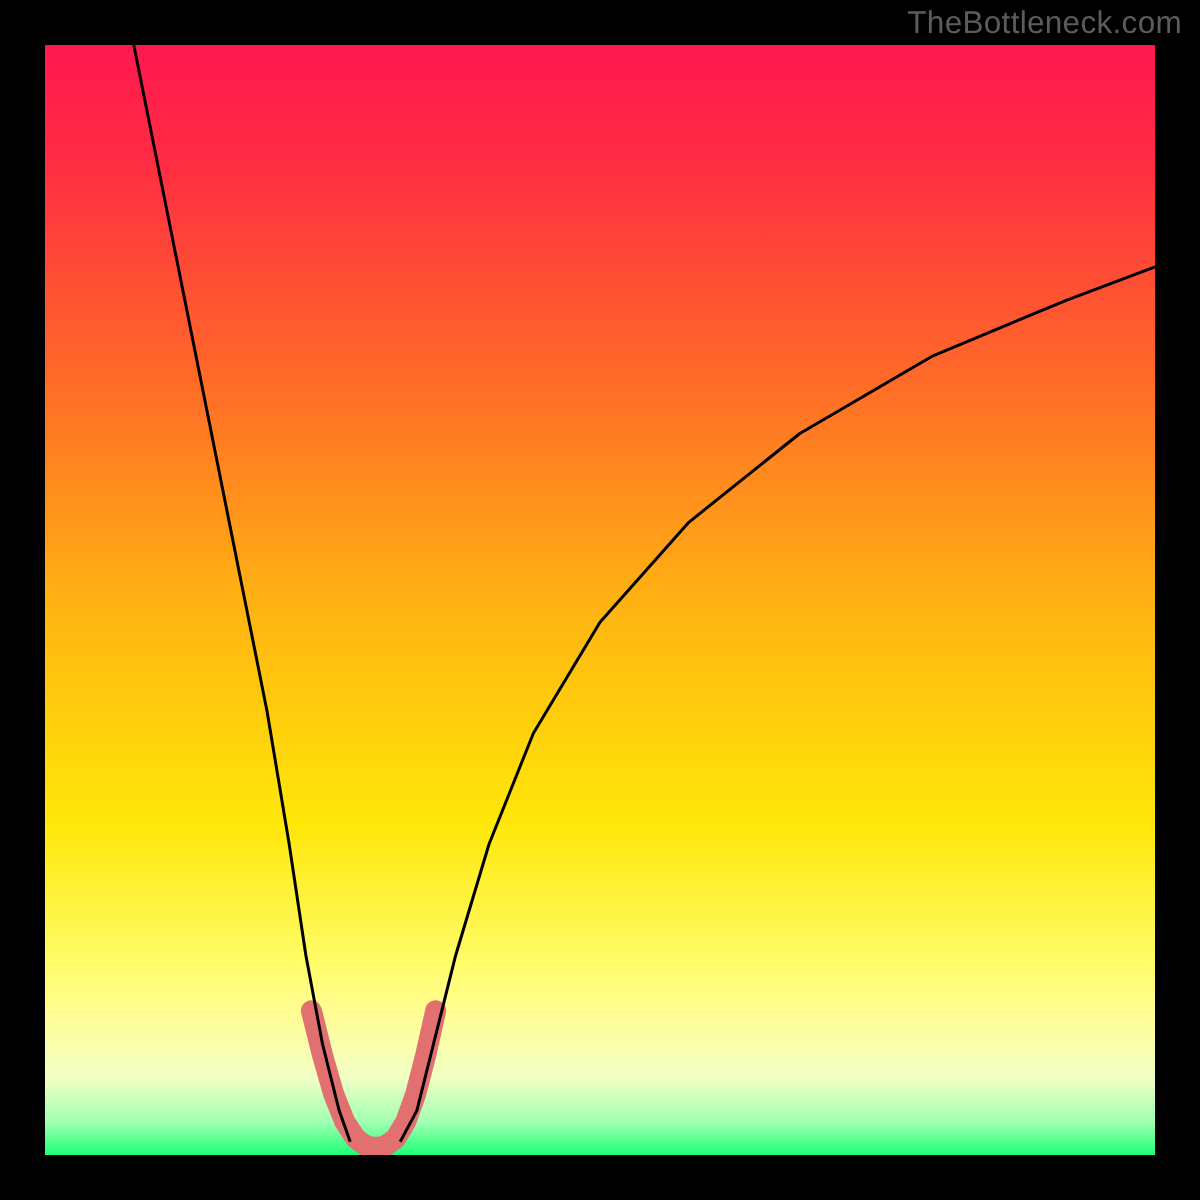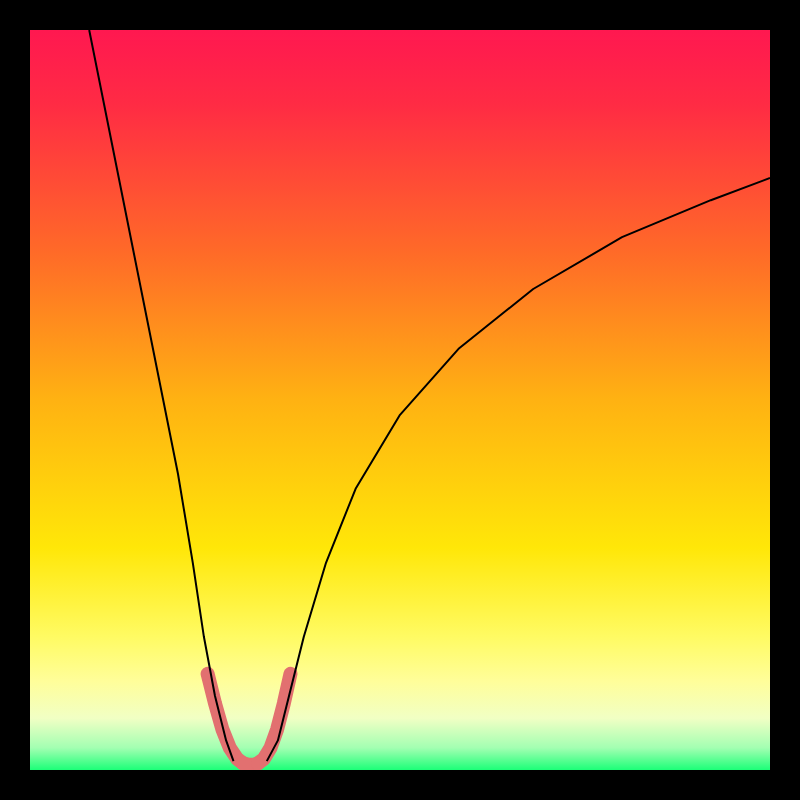--- a/index.html
+++ b/index.html
@@ -36,20 +36,21 @@
   .plot-area svg {
     position: absolute;
     left: 0; top: 0;
     z-index: 2;
   }
 </style>
 </head>
 <body>
 
 <div class="frame">
+  <div class="watermark">TheBottleneck.com</div>
 
   <div class="plot-area">
     <svg id="chart-svg" width="740" height="740" viewBox="0 0 740 740" preserveAspectRatio="none">
       <defs>
         <linearGradient id="bg-grad" x1="0" y1="0" x2="0" y2="1">
             <stop offset="0.0%" stop-color="#ff1850"></stop>
             <stop offset="10.0%" stop-color="#ff2b44"></stop>
             <stop offset="30.0%" stop-color="#ff6a28"></stop>
             <stop offset="50.0%" stop-color="#ffb212"></stop>
             <stop offset="70.0%" stop-color="#ffe708"></stop>

